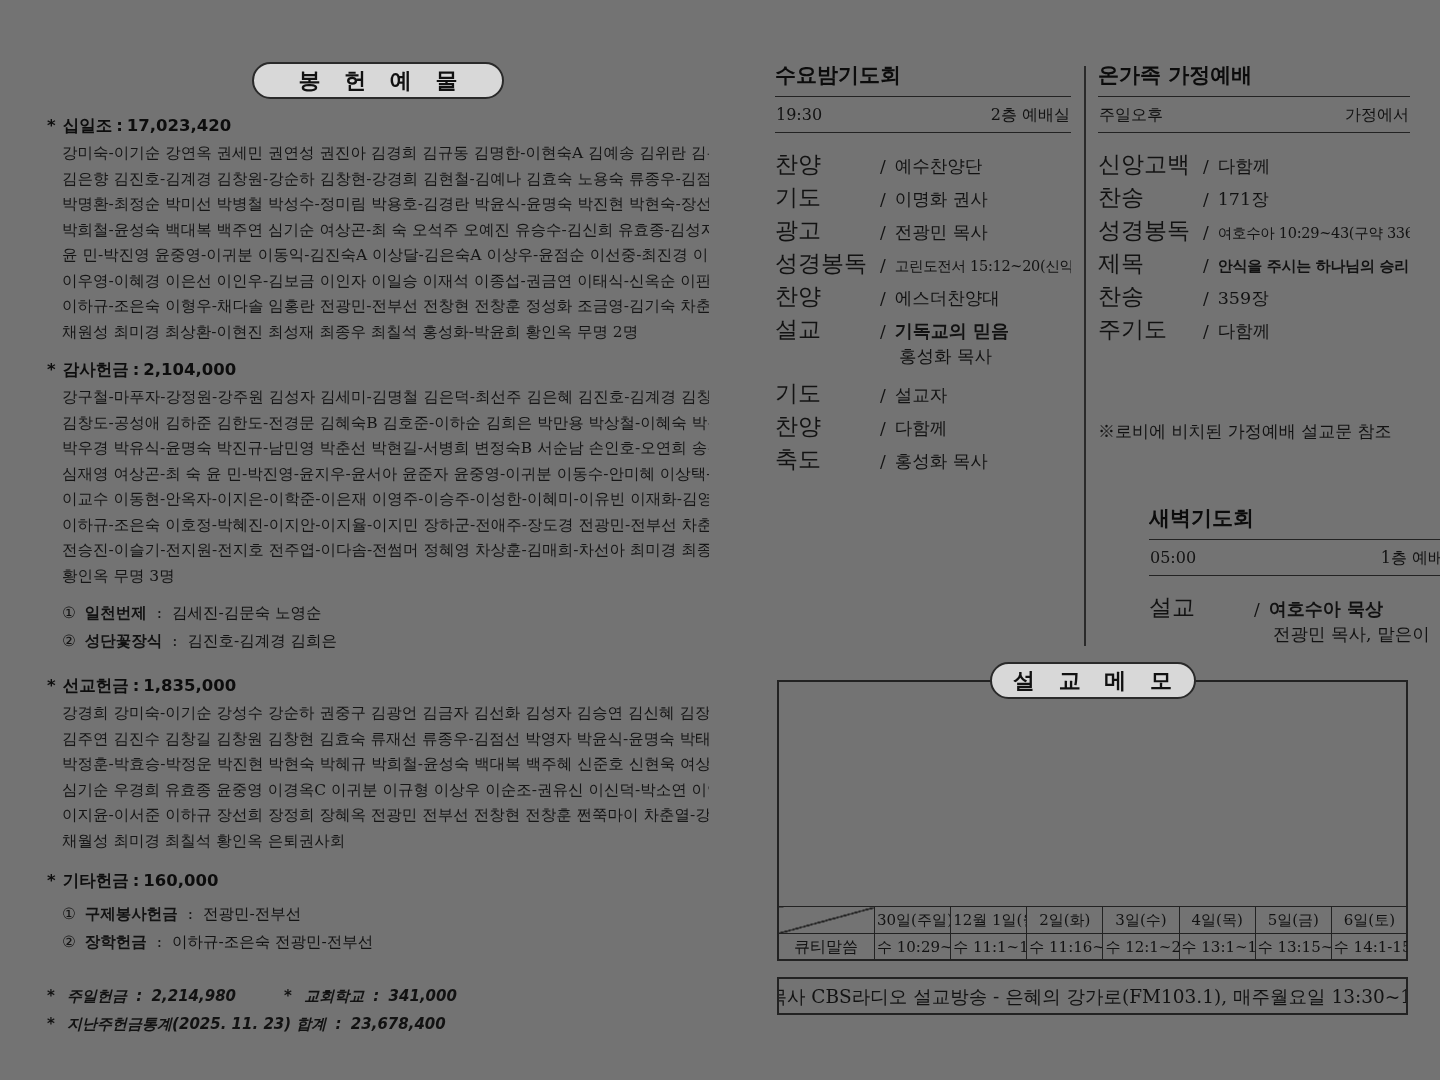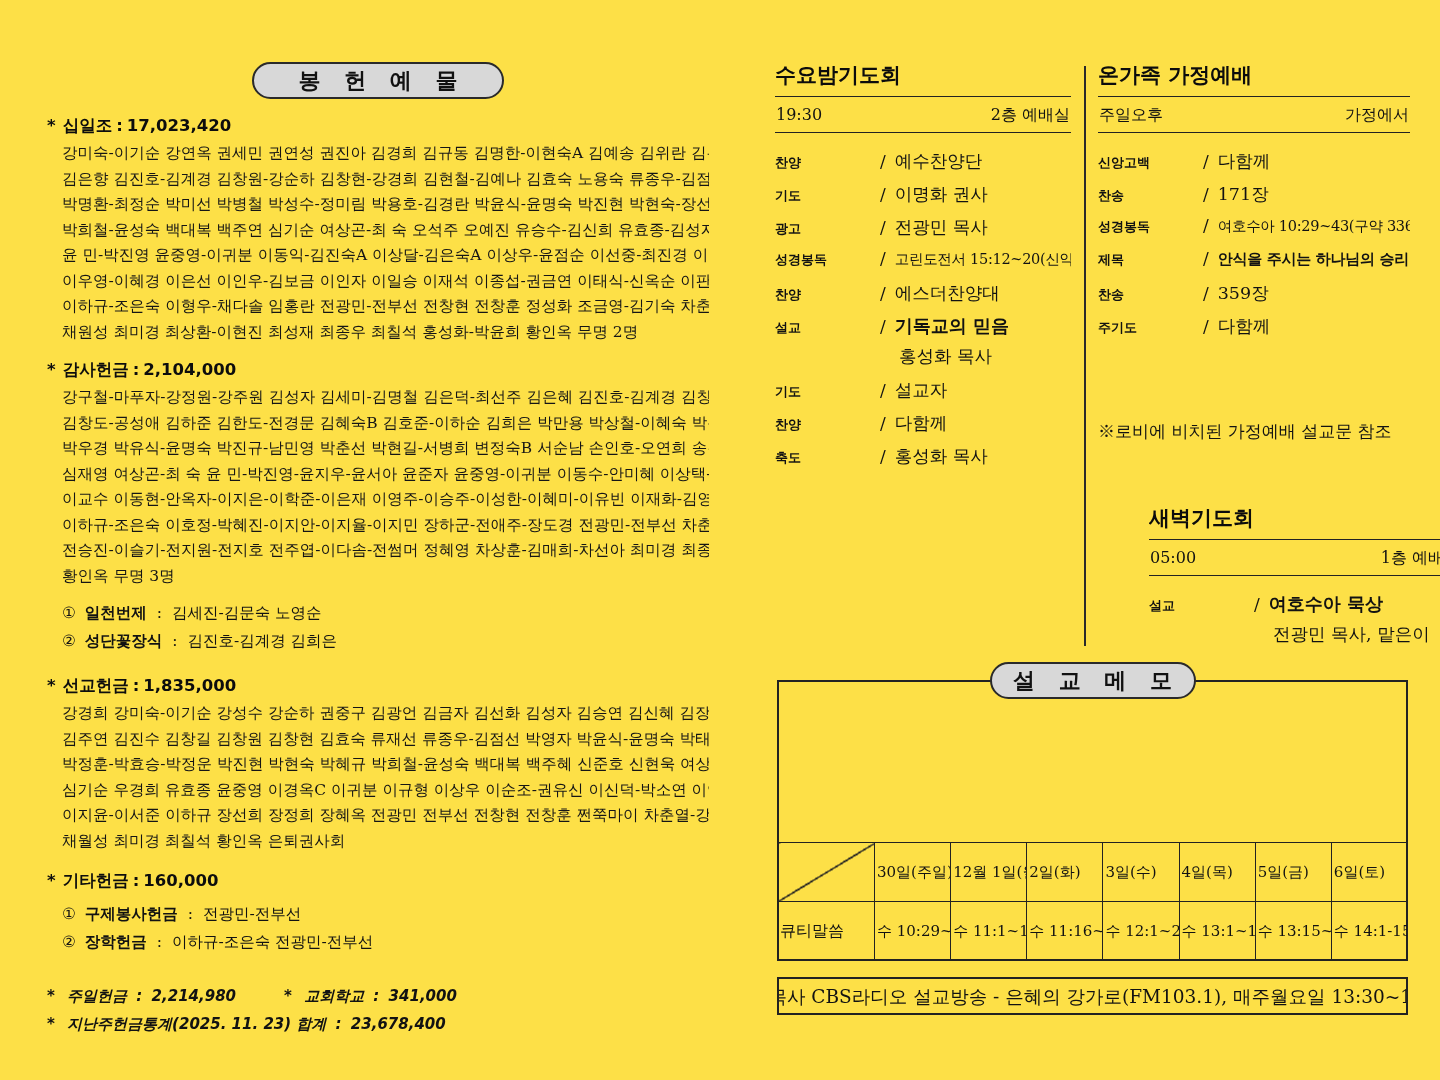--- a/index.html
+++ b/index.html
@@ -1,17 +1,17 @@
 <!DOCTYPE html>
 <html><head>
 <meta charset="utf-8">
 <style>
   html,body { margin:0; padding:0; background:#ffffff; }
   #page {
-    position:relative; width:1440px; height:1080px; background:#fde047;
+    position:relative; width:1440px; height:1080px; background:#737373;
     color:#121212; overflow:hidden;
     font-family:"DejaVu Serif","Liberation Serif",serif;
   }
 
   
   .pill {
     box-sizing:border-box; height:37px; background:#d8d8d8;
     border:2.5px solid #2a2a2a; border-radius:20px;
     display:flex; align-items:center; justify-content:center;
     font-family:"DejaVu Sans","Liberation Sans",sans-serif;
@@ -72,22 +72,22 @@
     white-space:nowrap; overflow:hidden;
   }
   .timerow {
     display:flex; justify-content:space-between; align-items:flex-end;
     font-size:16px; line-height:20px; padding:8px 1px 7px 1px;
     border-bottom:1.5px solid #222;
   }
   .prows { margin-top:16px; }
   .prow { display:flex; align-items:baseline; height:22px; margin-bottom:11px; white-space:nowrap; }
   .plabel {
-    display:inline-block; width:92px; font-size:13px;
-    text-align:justify; text-align-last:justify; flex:none;font-weight:bold;
+    display:inline-block; width:92px; font-size:23px;
+    text-align:justify; text-align-last:justify; flex:none;
   }
   .pslash { margin:0 9px 0 13px; font-size:17px; flex:none; }
   .pvalue { font-size:17.5px; overflow:hidden; }
   .pvalue[data-style="small"] { font-size:14.5px; letter-spacing:-0.3px; }
   .pvalue[data-style="bold"] {
     font-family:"DejaVu Sans","Liberation Sans",sans-serif;
     font-weight:700; font-size:18px;
   }
   .pvalue[data-style="boldsmall"] {
     font-family:"DejaVu Sans","Liberation Sans",sans-serif;
@@ -108,22 +108,22 @@
   #memo-pill {
     position:absolute; left:50%; transform:translateX(-50%);
     top:-20px; width:206px;
   }
   #qt-table {
     position:absolute; left:-2px; right:-2px; bottom:-2px;
     border-collapse:collapse; width:calc(100% + 4px);
     table-layout:fixed;
   }
   #qt-table th, #qt-table td {
-    border:1.5px solid #222; height:26px; padding:16px 2px;
-    text-align:left; vertical-align:middle; overflow:hidden;
+    border:1.5px solid #222; height:26px; padding:0 2px;
+    text-align:center; vertical-align:middle; overflow:hidden;
     white-space:nowrap; font-weight:400;
   }
   #qt-table .corner {
     background:
       linear-gradient(to bottom right,
         transparent calc(50% - 0.8px), #222 calc(50% - 0.8px),
         #222 calc(50% + 0.8px), transparent calc(50% + 0.8px));
   }
   #qt-table col.c0 { width:97px; }
   .qt-day { font-size:15px; }

